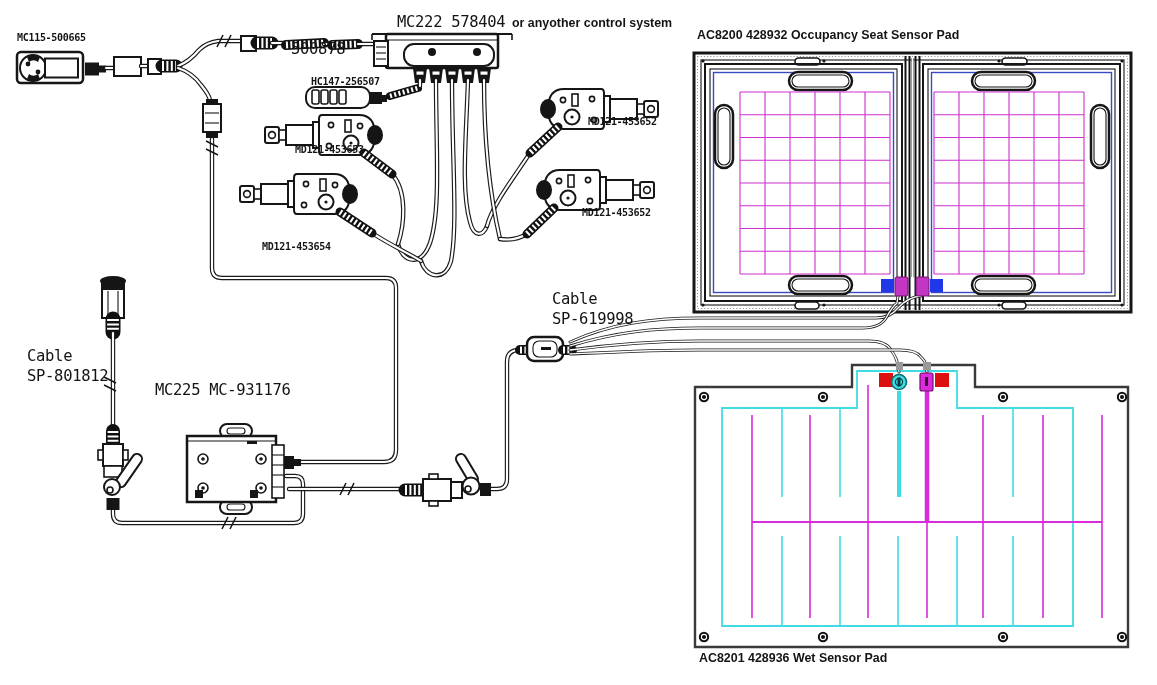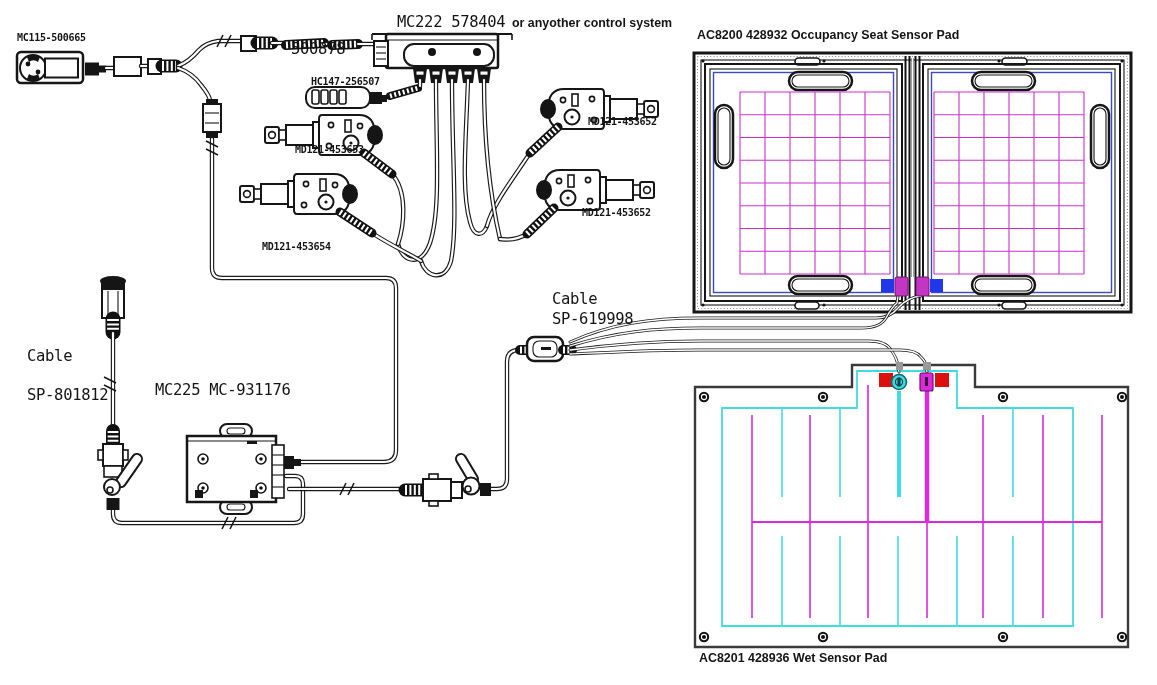--- a/index.html
+++ b/index.html
@@ -464,17 +464,17 @@
 <div class="lbl bold" style="left:512px;top:15px;">or anyother control system</div>
 <div class="lbl small" style="left:311px;top:76px;">HC147-256507</div>
 <div class="lbl small" style="left:267px;top:144px;padding-left:28px;">MD121-453653</div>
 <div class="lbl small" style="left:262px;top:209px;margin-top:32px;">MD121-453654</div>
 <div class="lbl small" style="left:588px;top:116px;">MD121-453652</div>
 <div class="lbl small" style="left:582px;top:207px;">MD121-453652</div>
 <div class="lbl bold" style="left:697px;top:27px;">AC8200 428932 Occupancy Seat Sensor Pad</div>
 <div class="lbl med" style="left:552px;top:290px;">Cable</div>
 <div class="lbl med" style="left:552px;top:310px;">SP-619998</div>
 <div class="lbl med" style="left:27px;top:347px;">Cable</div>
-<div class="lbl med" style="left:27px;top:367px;margin-top:19px;">SP-801812</div>
+<div class="lbl med" style="left:27px;top:367px;">SP-801812</div>
 <div class="lbl med" style="left:155px;top:381px;">MC225 MC-931176</div>
 <div class="lbl bold" style="left:699px;top:650px;">AC8201 428936 Wet Sensor Pad</div>
 
 </div>
 
 </body></html>

